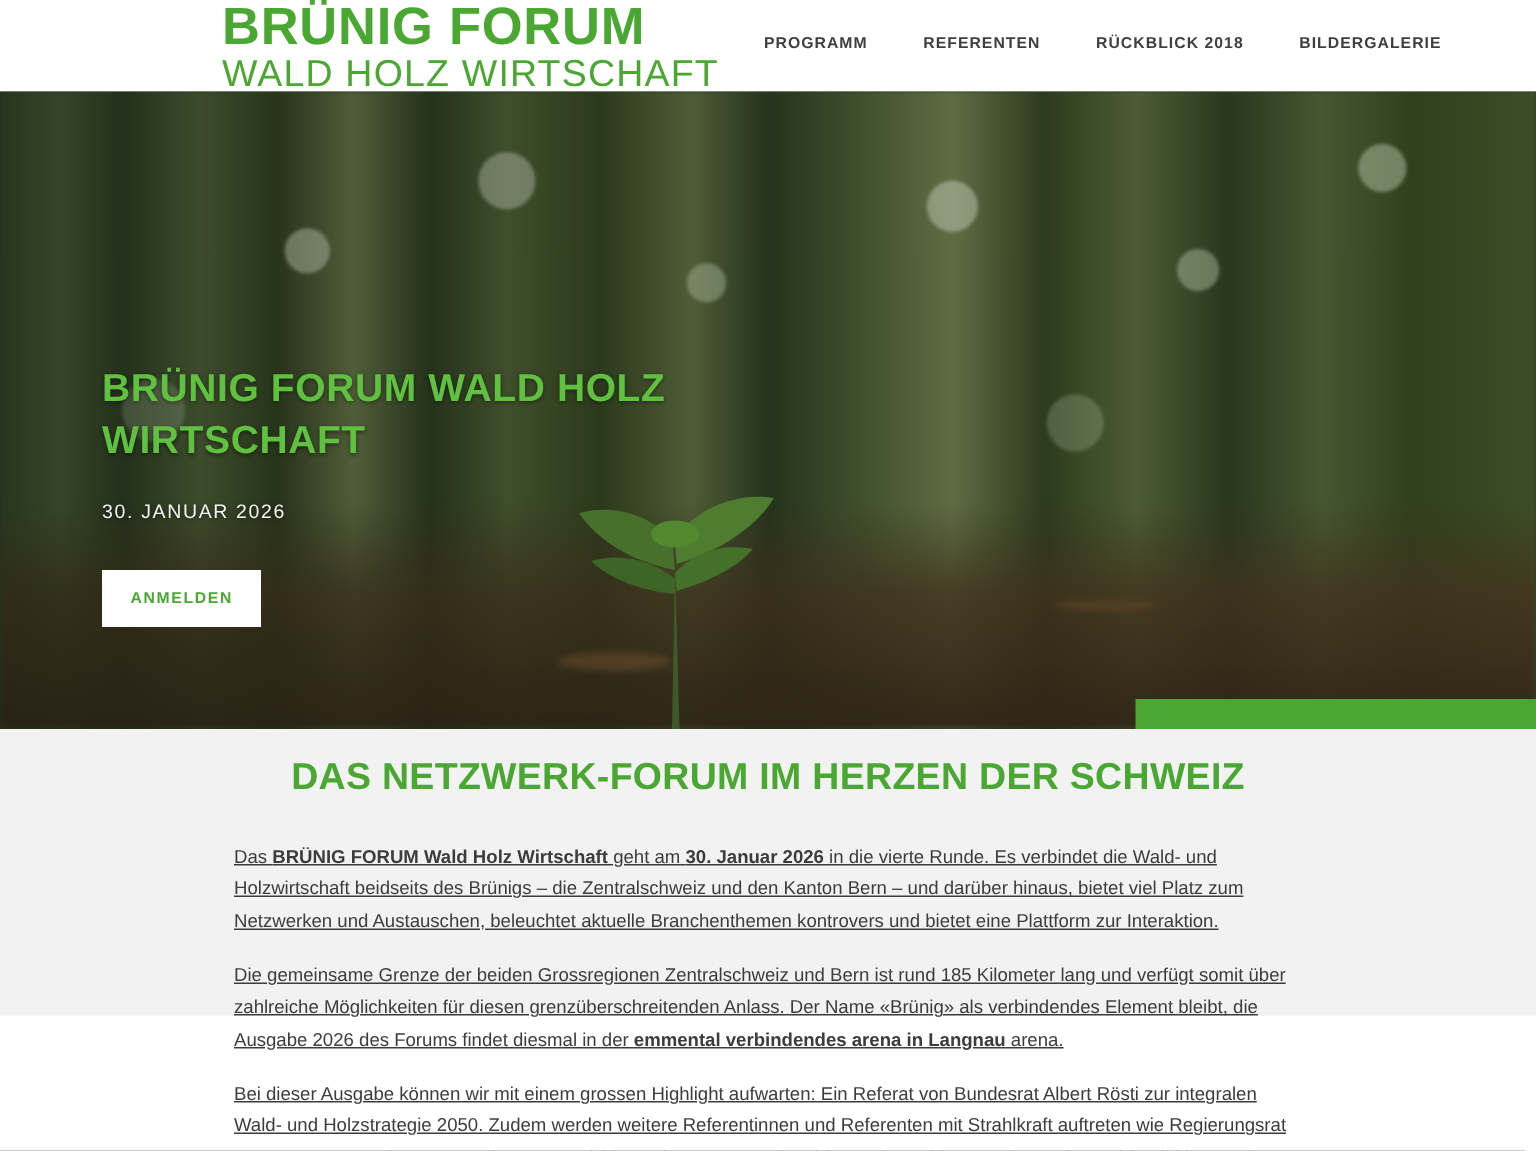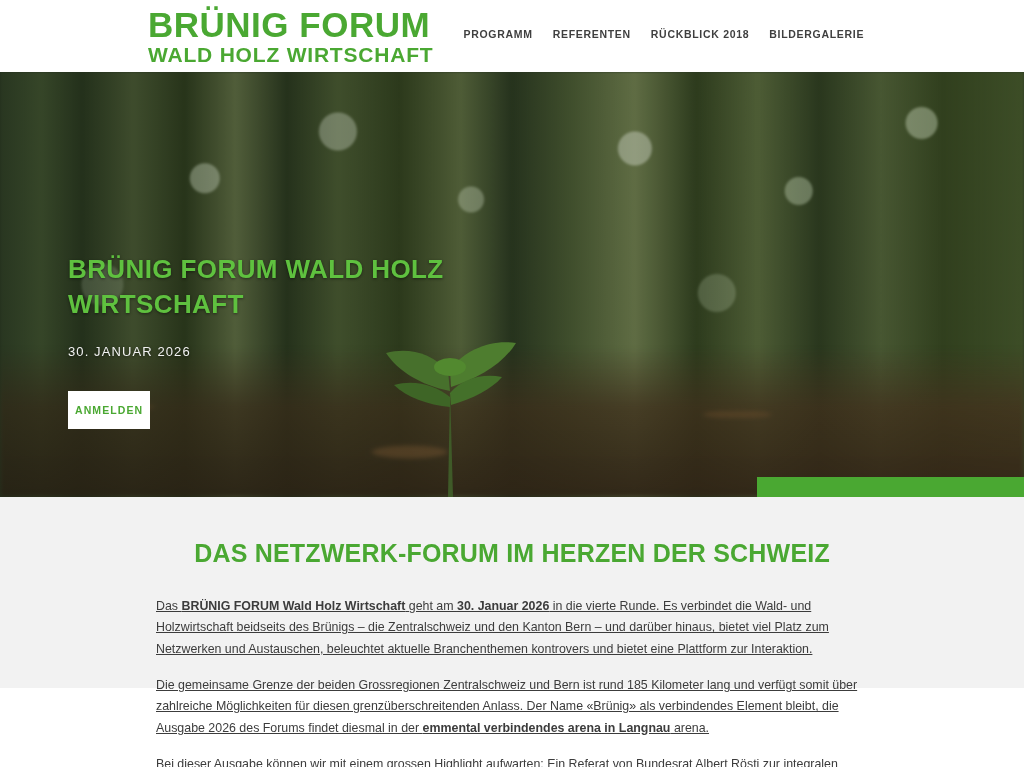--- a/index.html
+++ b/index.html
@@ -6,45 +6,45 @@
   html, body {
     width: 1024px;
     height: 767px;
     overflow: hidden;
     font-family: "Liberation Sans", sans-serif;
     background: #ffffff;
   }
 
   
   .site-header {
-    height: 72px;
+    height: 61px;
     background: #ffffff;
     display: flex;
     align-items: center;
     padding-left: 148px;
   }
   .brand { line-height: 1; }
   .brand-main {
     font-size: 35px;
     font-weight: bold;
     color: #4aa832;
     letter-spacing: 0.5px;
     display: block;
   }
   .brand-sub {
-    font-size: 21px;
-    font-weight: bold;
+    font-size: 25px;
+    font-weight: normal;
     color: #4aa832;
     letter-spacing: 0.8px;
     display: block;
     margin-top: 2px;
   }
   .main-nav {
     display: flex;
-    gap: 20px;
+    gap: 37px;
     margin-left: 30px;
     padding-bottom: 4px;
   }
   .nav-link {
     font-size: 10.5px;
     font-weight: bold;
     letter-spacing: 0.7px;
     color: #3f3f3f;
     text-decoration: none;
     white-space: nowrap;
@@ -123,21 +123,21 @@
     text-shadow: 0 1px 3px rgba(0,0,0,0.5);
   }
   .hero-cta {
     margin-top: 32px;
     display: inline-block;
     background: #ffffff;
     color: #4aa832;
     font-size: 10.5px;
     font-weight: bold;
     letter-spacing: 1.1px;
-    padding: 13px 7px;
+    padding: 13px 19px;
     border: none;
     cursor: pointer;
     font-family: "Liberation Sans", sans-serif;
   }
 
   
   .float-cta {
     position: absolute;
     right: 0;
     bottom: -40px;
@@ -150,21 +150,21 @@
     cursor: pointer;
     border: none;
     font-family: "Liberation Sans", sans-serif;
     z-index: 5;
   }
 
   
   .main-section {
     background: #f2f2f2;
     height: 191px;
-    padding-top: 42px;
+    padding-top: 18px;
     position: relative;
   }
   .section-title {
     text-align: center;
     color: #4aa832;
     font-size: 25px;
     font-weight: bold;
     letter-spacing: 0.2px;
     text-transform: uppercase;
   }

